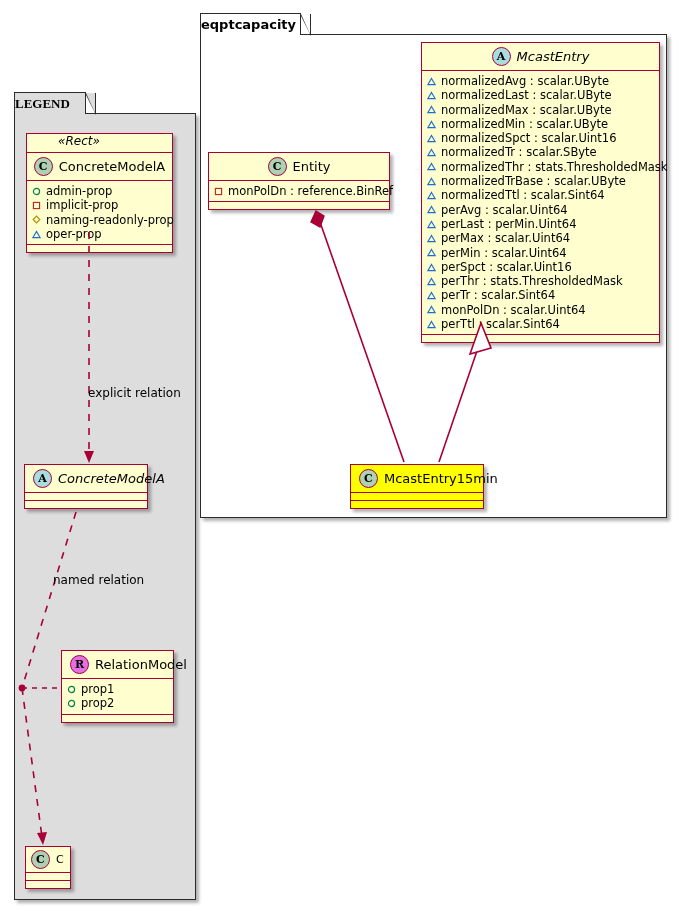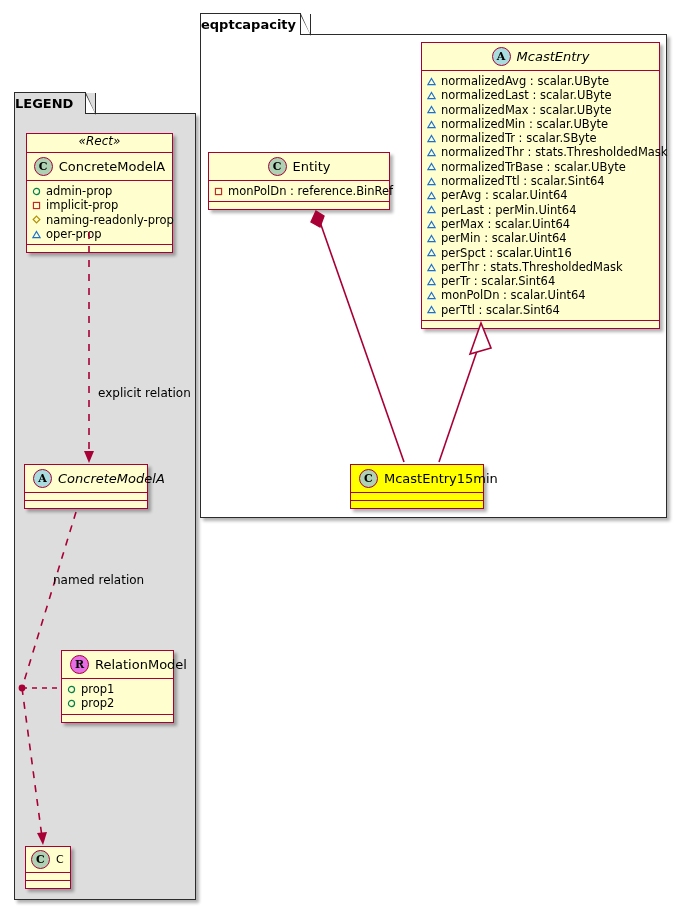--- a/index.html
+++ b/index.html
@@ -34,21 +34,21 @@
     border-bottom: none;
     background: #ffffff;
     display: flex;
     align-items: center;
     padding: 0 0;
     font-weight: bold;
     font-size: 13px;
     color: #000;
     z-index: 3;
   }
-  .pkg-tab.grey { background: #dddddd; }
+  .pkg-tab.grey { background: #dddddd; font-family: Liberation Serif, serif; }
   .pkg-tab-corner {
     position: absolute;
     right: -11px;
     top: 0;
     width: 0; height: 0;
     border-left: 11px solid transparent;
     border-top: 22px solid #2b2b2b;
   }
   .pkg-tab-corner::after {
     content: "";
@@ -90,24 +90,25 @@
   }
   .cls-title {
     font-size: 13px;
     color: #000;
     white-space: nowrap;
   }
   .cls-title.italic { font-style: italic; }
   .cls-stereo {
     position: absolute;
     width: 100%;
-    text-align: center;
+    text-align: left;
     font-size: 12px;
     font-style: italic;
     color: #000;
+    padding-left: 31px;
   }
   .circ {
     width: 17px; height: 17px;
     border-radius: 50%;
     display: inline-flex;
     align-items: center;
     justify-content: center;
     font-size: 11px;
     font-weight: bold;
     font-family: "DejaVu Serif", serif;
@@ -238,21 +239,21 @@
 
   <div class="cls" style="left:25px; top:846px; width:46px;">
     <div class="cls-header" style="justify-content:flex-start; padding:3px 5px;">
       <span class="circ c">C</span>
       <span class="cls-title" style="font-size:11px;">C</span>
     </div>
     <div class="cls-empty1"></div>
     <div class="cls-empty2"></div>
   </div>
 
-  <div class="edge-label" style="left:98px; top:386px;text-align:right;">explicit relation</div>
+  <div class="edge-label" style="left:88px; top:386px;text-align:right;">explicit relation</div>
   <div class="edge-label" style="left:53px; top:573px;">named relation</div>
 
   <div class="pkg" style="left:200px; top:13px; width:467px; height:505px;">
     <div class="pkg-tab" style="width:101px;">
       <span>eqptcapacity</span>
       <span class="pkg-tab-corner"></span>
     </div>
     <div class="pkg-body" style="left:0; top:21px; width:467px; height:484px;"></div>
   </div>
 
@@ -294,20 +295,26 @@
           <svg class="vis" viewBox="0 0 10 10">
             <polygon points="5,1.6 9,8.4 1,8.4" fill="none" stroke="#1b6fd4" stroke-width="1.3"></polygon>
           </svg>
           <span>normalizedMax : scalar.UByte</span>
         </div>
         <div class="attr">
           <svg class="vis" viewBox="0 0 10 10">
             <polygon points="5,1.6 9,8.4 1,8.4" fill="none" stroke="#1b6fd4" stroke-width="1.3"></polygon>
           </svg>
           <span>normalizedMin : scalar.UByte</span>
+        </div>
+        <div class="attr">
+          <svg class="vis" viewBox="0 0 10 10">
+            <polygon points="5,1.6 9,8.4 1,8.4" fill="none" stroke="#1b6fd4" stroke-width="1.3"></polygon>
+          </svg>
+          <span>normalizedSpct : scalar.Uint16</span>
         </div>
         <div class="attr">
           <svg class="vis" viewBox="0 0 10 10">
             <polygon points="5,1.6 9,8.4 1,8.4" fill="none" stroke="#1b6fd4" stroke-width="1.3"></polygon>
           </svg>
           <span>normalizedTr : scalar.SByte</span>
         </div>
         <div class="attr">
           <svg class="vis" viewBox="0 0 10 10">
             <polygon points="5,1.6 9,8.4 1,8.4" fill="none" stroke="#1b6fd4" stroke-width="1.3"></polygon>

